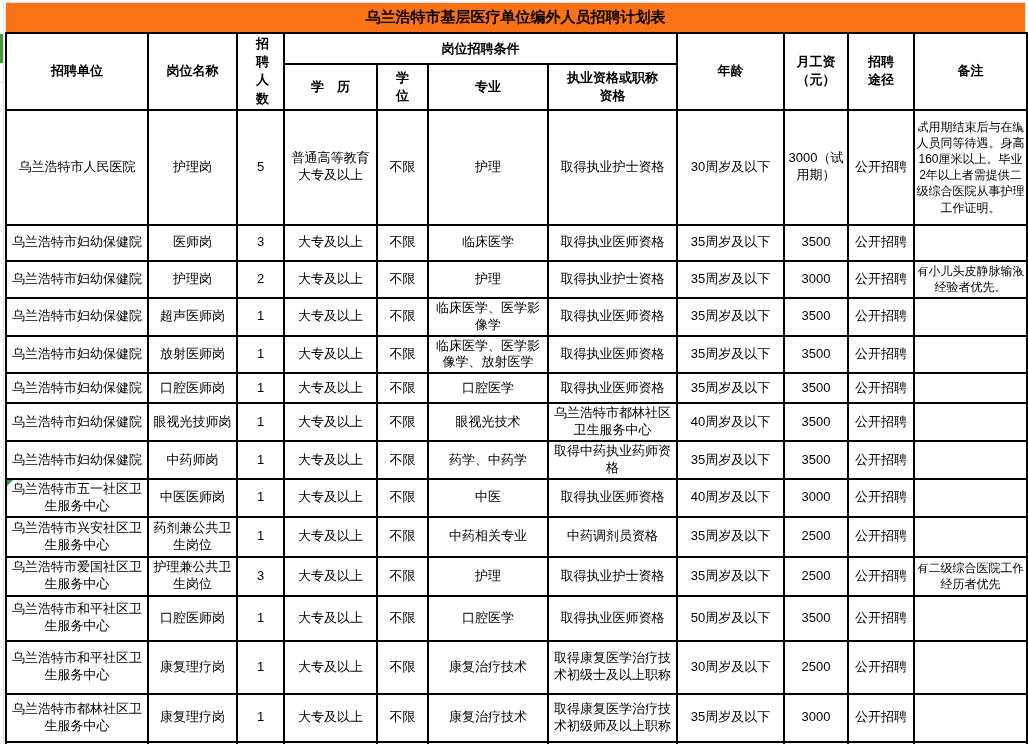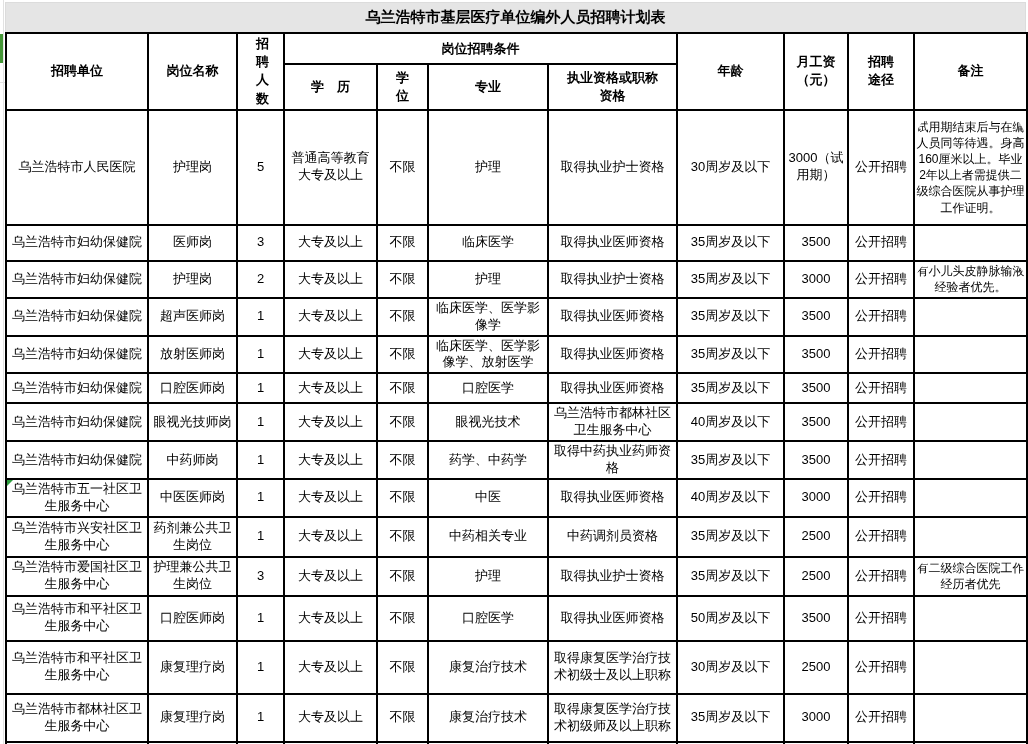--- a/index.html
+++ b/index.html
@@ -24,21 +24,21 @@
     background: #449637;
   }
   .wrap { position: absolute; left: 5px; top: 2px; width: 1021px; }
   .title-cell {
     height: 30px;
     display: flex; align-items: center; justify-content: center;
     font-size: 15px; font-weight: bold;
     border-top: 1px solid #dcdcdc;
     border-left: 1px solid #dcdcdc;
     border-right: 1px solid #dcdcdc;
-    background: #e5e5e5;
+    background: #f97316;
   }
   table {
     width: 1021px;
     border-collapse: collapse;
     table-layout: fixed;
     background: #fff;
   }
   th, td {
     border: 2px solid #000;
     text-align: center;

